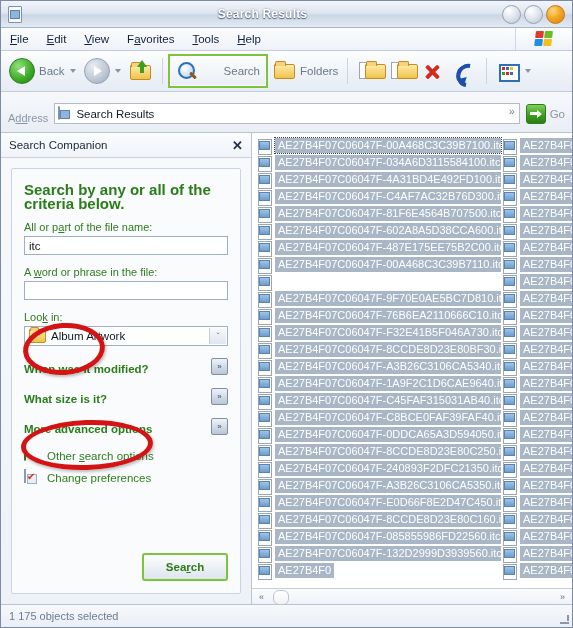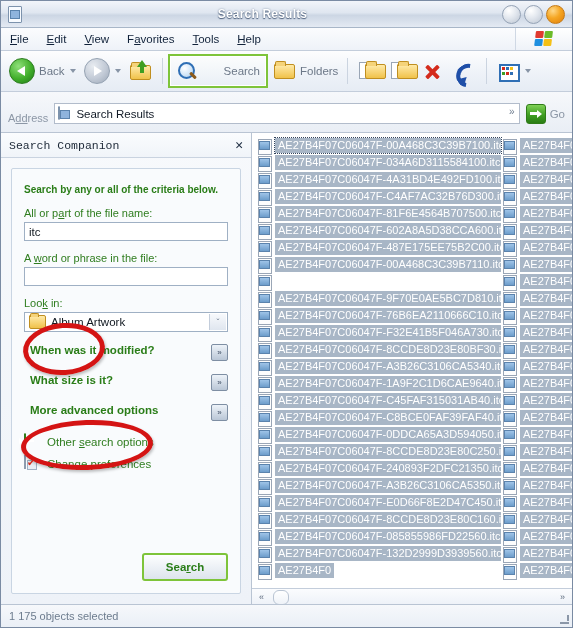--- a/index.html
+++ b/index.html
@@ -213,32 +213,32 @@
 
   
   .companion{
     width:250px;flex:0 0 250px;display:flex;flex-direction:column;
     background:linear-gradient(180deg,#f7f9fc 0%,#eef2f8 100%);
     border-right:1px solid #b9c4d3;position:relative;
   }
   .comp-head{
     height:24px;flex:0 0 24px;display:flex;align-items:center;
     border-bottom:1px solid #c9d3e0;
-    padding:0 8px;background:linear-gradient(180deg,#fafcfe 0%,#f0f4f9 100%);font-family:Liberation Mono, monospace;
+    padding:0 8px;background:linear-gradient(180deg,#fafcfe 0%,#f0f4f9 100%);
   }
   .comp-title{flex:1;font-size:11.5px;color:#1b2736;}
   .comp-close{font-size:13px;font-weight:bold;color:#2b3purple;color:#233246;cursor:default;}
   .comp-body{flex:1;padding:10px;box-sizing:border-box;overflow:hidden;}
   .comp-card{
     border:1px solid #c9d5e3;background:#f9fbfd;border-radius:2px;
     padding:14px 12px 12px 12px;box-sizing:border-box;height:100%;
     display:flex;flex-direction:column;
   }
   .crit-title{
-    color:#2a7d18;font-weight:bold;font-size:10px;line-height:14px;margin-bottom:10px;
+    color:#2a7d18;font-weight:bold;font-size:15px;line-height:14px;margin-bottom:10px;
   }
   .fld-label{color:#2f7d1f;font-size:11px;margin-bottom:3px;}
   .fld-label u{text-decoration:underline;}
   .txtbox{
     height:19px;border:1px solid #9fb0c4;background:#fff;box-sizing:border-box;
     display:flex;align-items:center;padding-left:4px;font-size:11.5px;color:#101820;
     margin-bottom:11px;
   }
   .combo{
     height:20px;border:1px solid #9fb0c4;background:#fff;box-sizing:border-box;
@@ -254,21 +254,21 @@
     background:#f5d37a;border:1px solid #c08f20;border-bottom:0;border-radius:2px 2px 0 0;
   }
   .combo-text{font-size:11.5px;color:#101820;}
   .combo-btn{
     position:absolute;right:1px;top:1px;bottom:1px;width:16px;
     background:linear-gradient(180deg,#f7f9fc 0%,#dfe6ef 100%);
     border-left:1px solid #c3cddb;display:flex;align-items:center;justify-content:center;
     color:#6d7c8e;font-size:9px;
   }
   .sect{
-    display:flex;align-items:flex-start;justify-content:space-between;margin-bottom:13px;margin-left:6px;
+    display:flex;align-items:flex-end;justify-content:space-between;margin-bottom:13px;
   }
   .sect-label{color:#2a7d18;font-weight:bold;font-size:11.5px;}
   .sect-btn{
     width:15px;height:15px;border:1px solid #7e8ea3;border-radius:2px;
     background:linear-gradient(180deg,#eef3f9 0%,#b9c6d6 100%);
     display:flex;align-items:center;justify-content:center;color:#3a4a60;font-size:8px;
   }
   .opt-row{display:flex;align-items:center;margin-bottom:6px;}
   .opt-icon{width:16px;height:16px;margin-right:7px;position:relative;flex:0 0 16px;}
   .opt-green{

